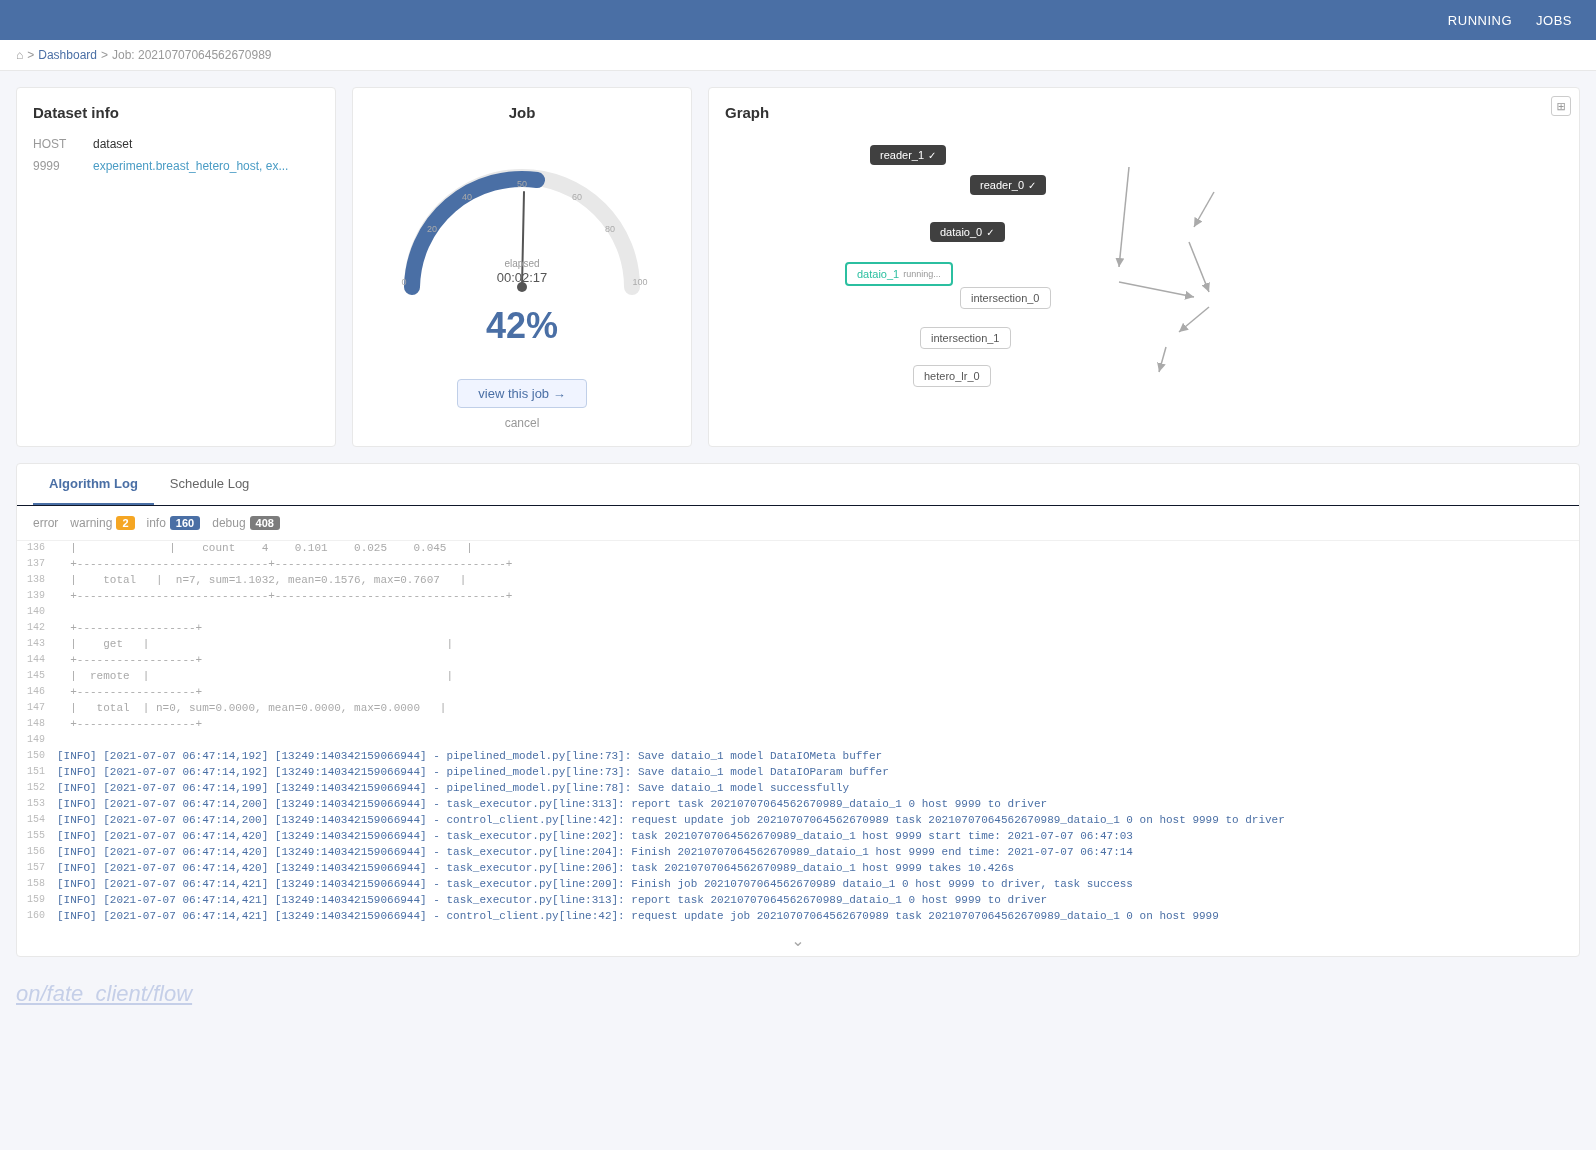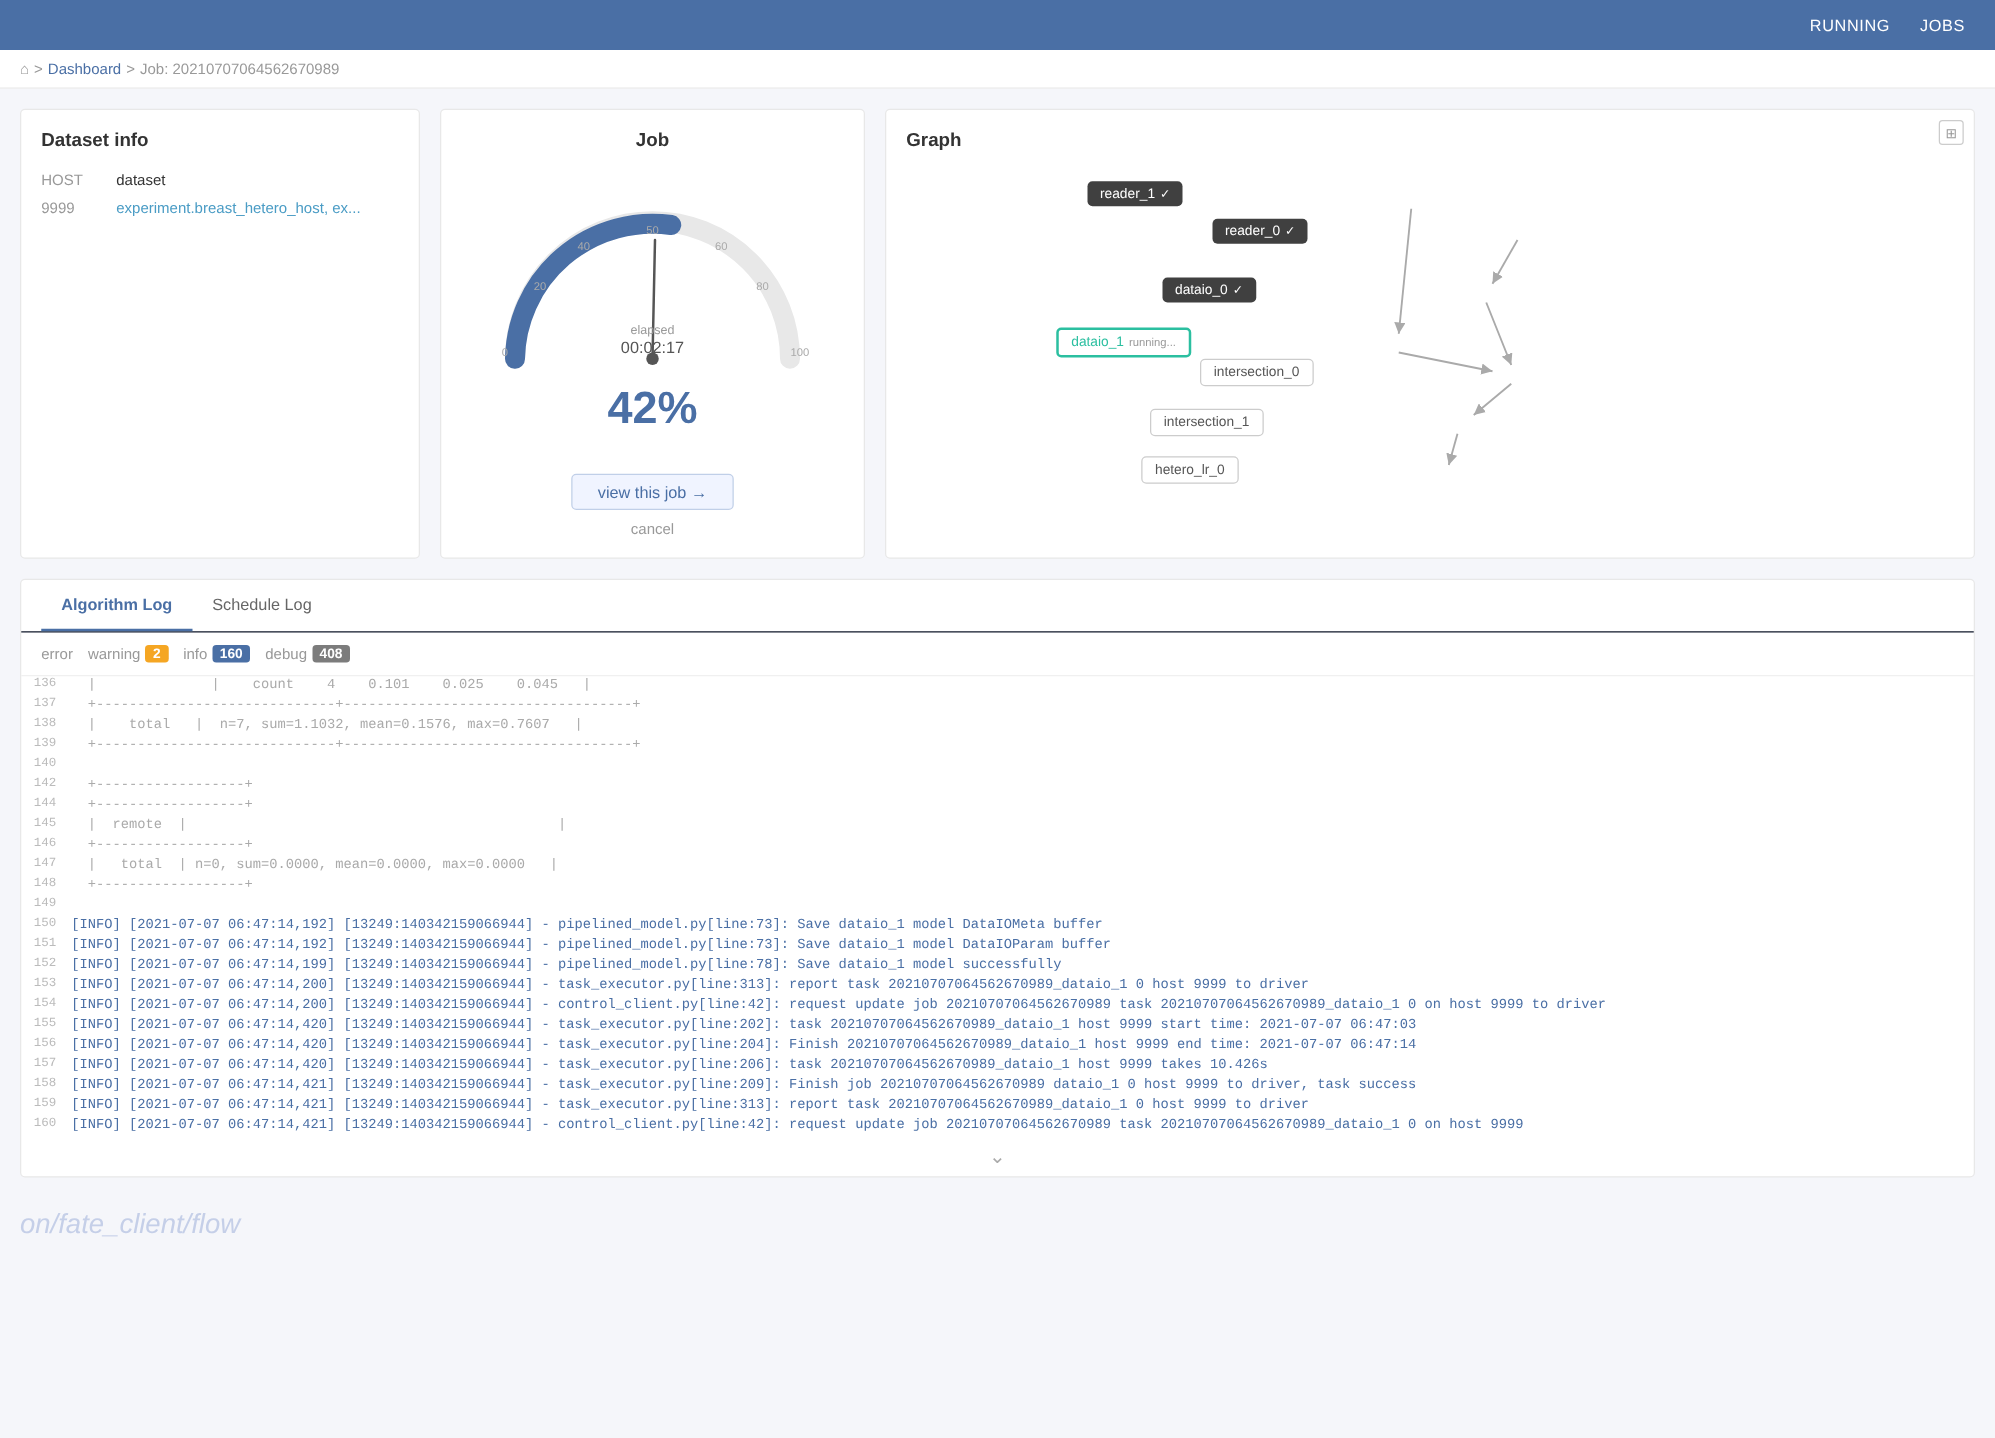--- a/index.html
+++ b/index.html
@@ -267,20 +267,21 @@
       cursor: pointer;
     }
 
     
     .footer-watermark {
       color: #c5cfe8;
       font-size: 22px;
       font-style: italic;
       padding: 8px 16px;
       font-weight: 300;
+      text-decoration: underline;
     }
   </style>
 </head>
 <body>
 
 <nav class="top-nav">
   <a href="#">RUNNING</a>
   <a href="#">JOBS</a>
 </nav>
 
@@ -435,20 +436,24 @@
       </div>
       <div class="log-line">
         <span class="line-num">140</span>
         <span class="line-content"></span>
       </div>
       <div class="log-line">
         <span class="line-num">142</span>
         <span class="line-content log-divider">  +------------------+</span>
       </div>
       <div class="log-line">
+        <span class="line-num">143</span>
+        <span class="line-content log-divider">  |    get   |                                             |</span>
+      </div>
+      <div class="log-line">
         <span class="line-num">144</span>
         <span class="line-content log-divider">  +------------------+</span>
       </div>
       <div class="log-line">
         <span class="line-num">145</span>
         <span class="line-content log-divider">  |  remote  |                                             |</span>
       </div>
       <div class="log-line">
         <span class="line-num">146</span>
         <span class="line-content log-divider">  +------------------+</span>

